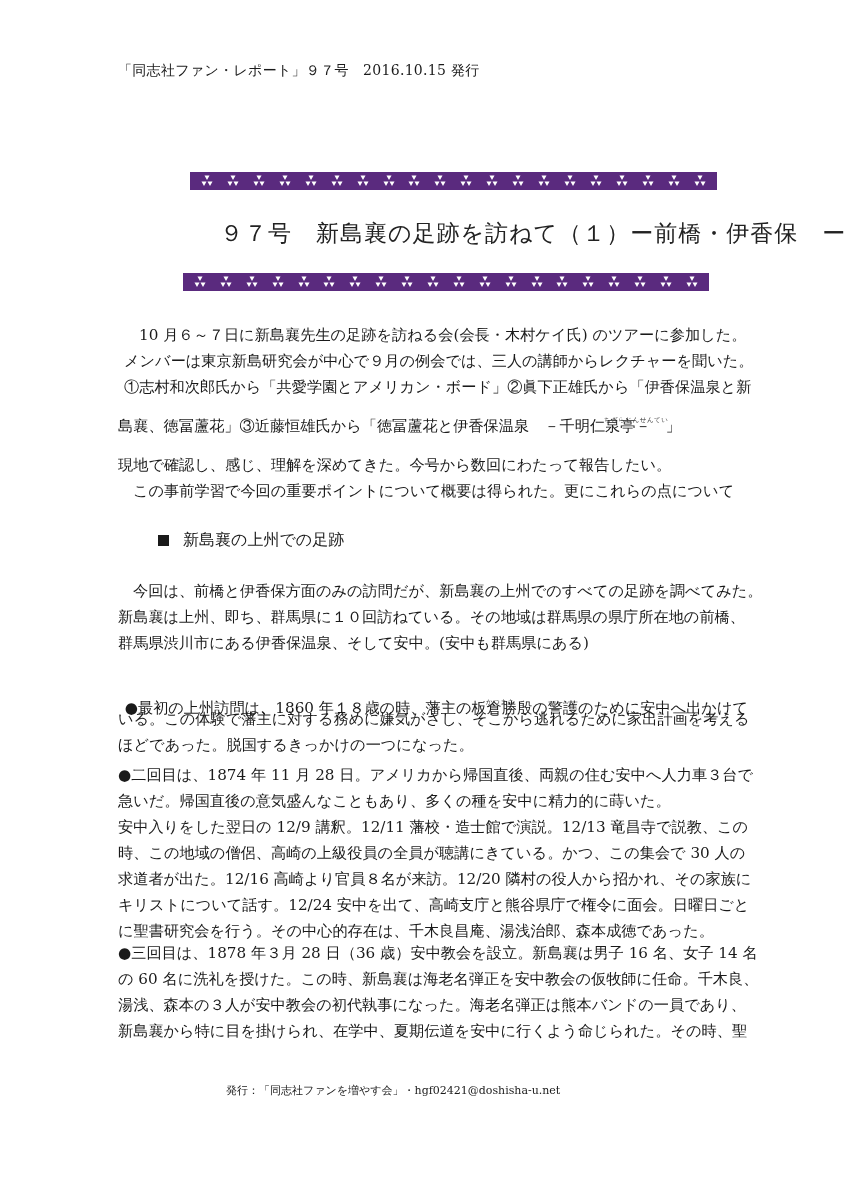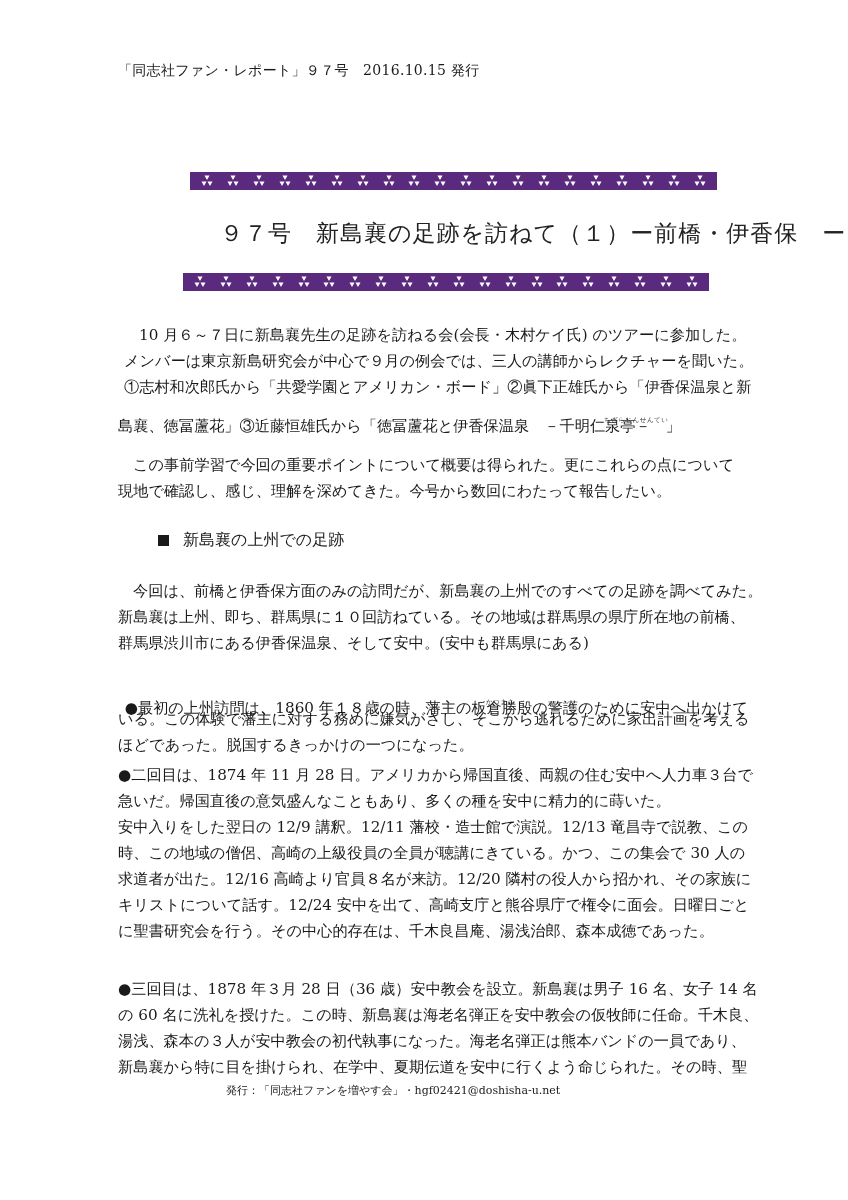--- a/index.html
+++ b/index.html
@@ -268,22 +268,22 @@
     <span class="line indent">10 月６～７日に新島襄先生の足跡を訪ねる会(会長・木村ケイ氏) のツアーに参加した。</span>
     <span class="line">メンバーは東京新島研究会が中心で９月の例会では、三人の講師からレクチャーを聞いた。</span>
     <span class="line">①志村和次郎氏から「共愛学園とアメリカン・ボード」②眞下正雄氏から「伊香保温泉と新</span>
   </div>
   <div class="para ruby-line" style="top:413px;">
     <span class="ruby-text" style="left:486px; top:-6px;">ちぎらじんせんてい</span>
     <span class="line">島襄、徳冨蘆花」③近藤恒雄氏から「徳冨蘆花と伊香保温泉　－千明仁泉亭－　」</span>
   </div>
 
   <div class="para" style="top:452px;">
+    <span class="line">現地で確認し、感じ、理解を深めてきた。今号から数回にわたって報告したい。</span>
     <span class="line indent">この事前学習で今回の重要ポイントについて概要は得られた。更にこれらの点について</span>
-    <span class="line">現地で確認し、感じ、理解を深めてきた。今号から数回にわたって報告したい。</span>
   </div>
 
   <div class="section-heading">
     <span class="square-icon"></span>
     <span>新島襄の上州での足跡</span>
   </div>
 
   <div class="para" style="top:578px;">
     <span class="line indent">今回は、前橋と伊香保方面のみの訪問だが、新島襄の上州でのすべての足跡を調べてみた。</span>
     <span class="line">新島襄は上州、即ち、群馬県に１０回訪ねている。その地域は群馬県の県庁所在地の前橋、</span>
@@ -302,21 +302,21 @@
   <div class="para" style="top:762px;">
     <span class="line">●二回目は、1874 年 11 月 28 日。アメリカから帰国直後、両親の住む安中へ人力車３台で</span>
     <span class="line">急いだ。帰国直後の意気盛んなこともあり、多くの種を安中に精力的に蒔いた。</span>
     <span class="line">安中入りをした翌日の 12/9 講釈。12/11 藩校・造士館で演説。12/13 竜昌寺で説教、この</span>
     <span class="line">時、この地域の僧侶、高崎の上級役員の全員が聴講にきている。かつ、この集会で 30 人の</span>
     <span class="line">求道者が出た。12/16 高崎より官員８名が来訪。12/20 隣村の役人から招かれ、その家族に</span>
     <span class="line">キリストについて話す。12/24 安中を出て、高崎支庁と熊谷県庁で権令に面会。日曜日ごと</span>
     <span class="line">に聖書研究会を行う。その中心的存在は、千木良昌庵、湯浅治郎、森本成徳であった。</span>
   </div>
 
-  <div class="para" style="top:940px;margin-top:36px;">
+  <div class="para" style="top:940px;">
     <span class="line">●三回目は、1878 年３月 28 日（36 歳）安中教会を設立。新島襄は男子 16 名、女子 14 名</span>
     <span class="line">の 60 名に洗礼を授けた。この時、新島襄は海老名弾正を安中教会の仮牧師に任命。千木良、</span>
     <span class="line">湯浅、森本の３人が安中教会の初代執事になった。海老名弾正は熊本バンドの一員であり、</span>
     <span class="line">新島襄から特に目を掛けられ、在学中、夏期伝道を安中に行くよう命じられた。その時、聖</span>
   </div>
 
   <div class="footer">発行：「同志社ファンを増やす会」・hgf02421@doshisha-u.net</div>
 
 </div>
 

